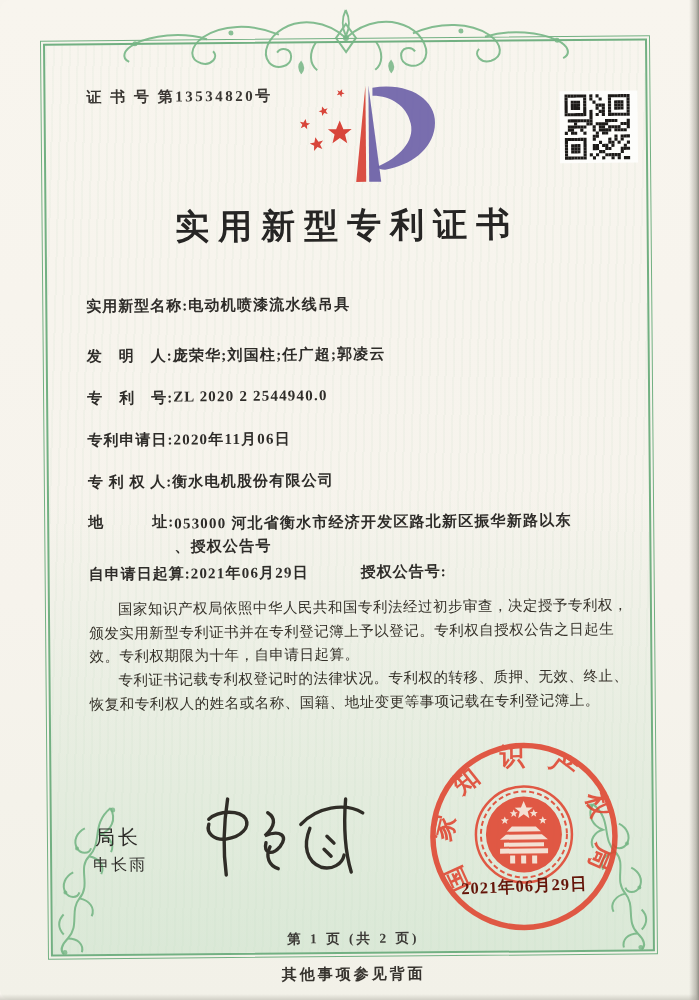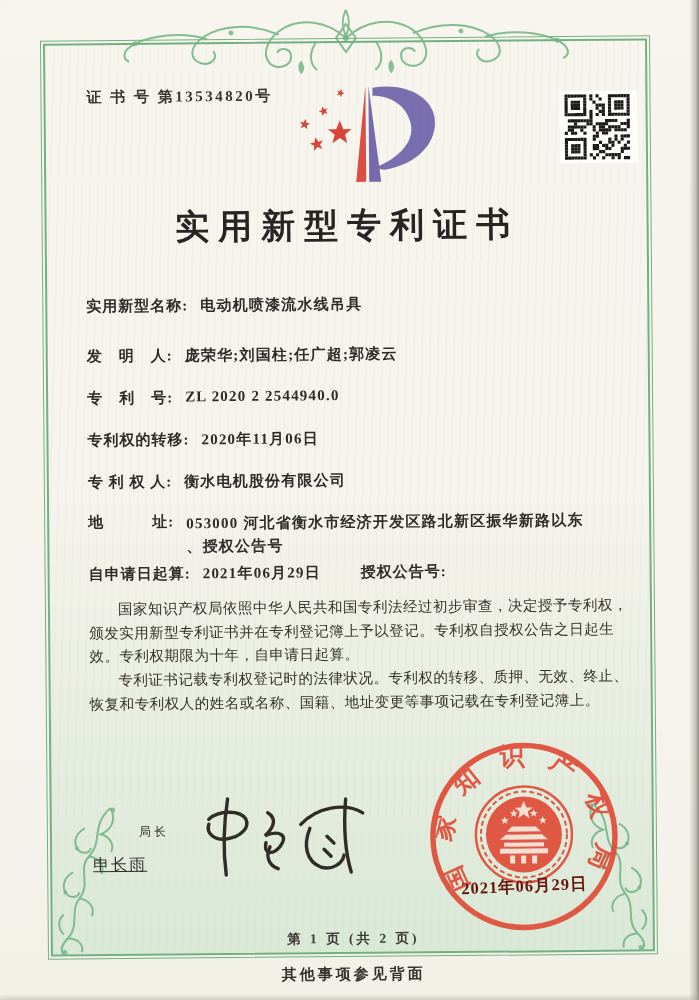--- a/index.html
+++ b/index.html
@@ -36,34 +36,34 @@
     letter-spacing:2.5px;color:#3a3733;}
   .logo{position:absolute;left:296px;top:80px;}
   .qr{position:absolute;left:563px;top:93px;background:#fdfdfb;padding:2px;}
 
   .title{position:absolute;left:0;right:0;top:203px;text-align:center;
     font-size:34px;font-weight:bold;letter-spacing:9px;color:#262524;}
 
   .fields{position:absolute;left:88px;top:0;width:545px;font-size:15px;
     font-weight:bold;color:#2e2c29;}
   .row{position:absolute;left:0;display:flex;align-items:flex-start;}
-  .row .lbl{white-space:nowrap;margin-right:12px;letter-spacing:1px;}
+  .row .lbl{white-space:nowrap;letter-spacing:1px;}
   .row .val{letter-spacing:1.2px;}
   .addr-val{line-height:1.55;}
   .r1{top:295px}.r2{top:345px}.r3{top:387px}.r4{top:429px}.r5{top:471px}
   .r6{top:511px}.r7{top:563px}
   .pair2{position:absolute;left:272px;top:0;display:flex;}
   .pair2 .lbl{margin-right:26px;}
 
   .paragraphs{position:absolute;left:88px;top:596px;width:543px;
     font-size:14.5px;line-height:1.63;color:#353129;letter-spacing:.5px;}
   .paragraphs p{margin:0;text-indent:2em;}
 
-  .officer-title{position:absolute;left:92px;top:822px;font-size:12px;color:#2f2d2a;letter-spacing:3px;margin-left:44px;}
-  .officer-name{position:absolute;left:90px;top:853px;font-size:16px;color:#2f2d2a;letter-spacing:2px;text-decoration:underline;}
+  .officer-title{position:absolute;left:92px;top:822px;font-size:20px;color:#2f2d2a;letter-spacing:3px;}
+  .officer-name{position:absolute;left:90px;top:853px;font-size:16px;color:#2f2d2a;letter-spacing:2px;}
   .signature{position:absolute;left:192px;top:792px;}
 
   .seal{position:absolute;left:423px;top:740px;}
   .seal-date{position:absolute;left:426px;top:877px;width:190px;text-align:center;
     font-size:16.5px;font-weight:bold;color:#641509;letter-spacing:1px;
     transform:rotate(-2deg);}
 
   .page-no{position:absolute;left:0;right:0;top:930px;text-align:center;
     font-size:13.5px;font-weight:bold;color:#3c3a36;letter-spacing:3px;}
   .back-note{position:absolute;left:0;right:0;top:965px;text-align:center;
@@ -387,21 +387,21 @@
       </div>
       <div class="row r2">
         <span class="lbl">发　明　人:</span>
         <span class="val">庞荣华;刘国柱;任广超;郭凌云</span>
       </div>
       <div class="row r3">
         <span class="lbl">专　利　号:</span>
         <span class="val">ZL 2020 2 2544940.0</span>
       </div>
       <div class="row r4">
-        <span class="lbl">专利权的转移:</span>
+        <span class="lbl">专利申请日:</span>
         <span class="val">2020年11月06日</span>
       </div>
       <div class="row r5">
         <span class="lbl">专 利 权 人:</span>
         <span class="val">衡水电机股份有限公司</span>
       </div>
       <div class="row r6">
         <span class="lbl">地　　　址:</span>
         <span class="val addr-val">
           <span>053000 河北省衡水市经济开发区路北新区振华新路以东</span><br>

